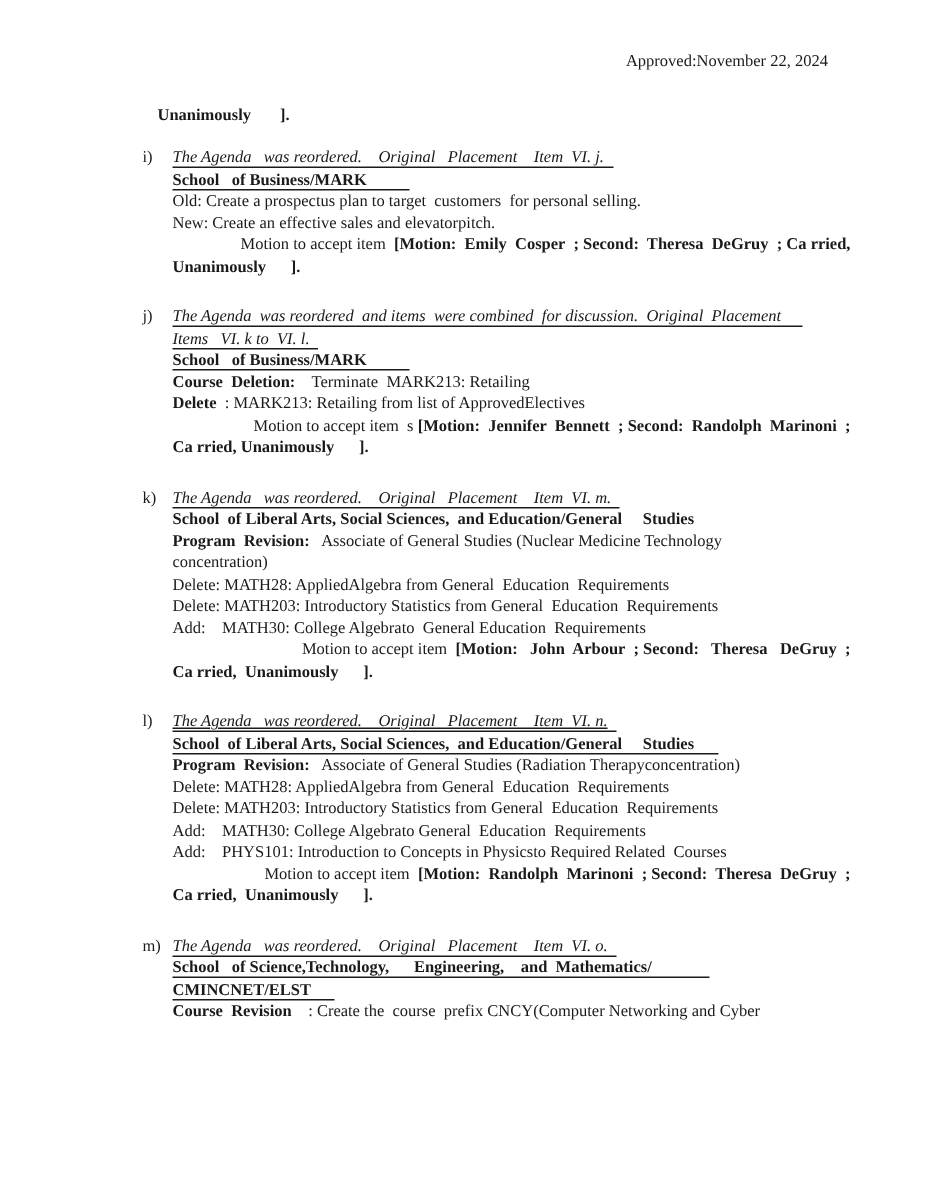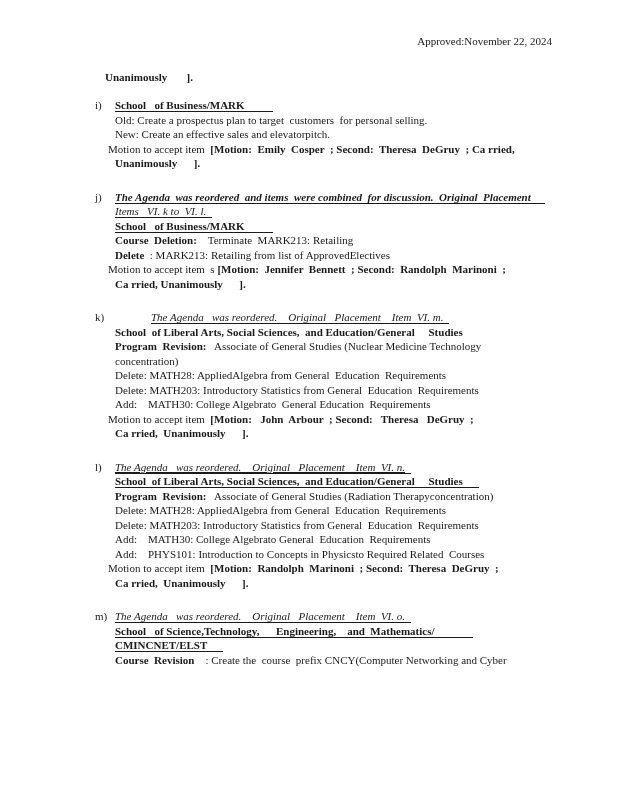--- a/index.html
+++ b/index.html
@@ -20,60 +20,61 @@
     position:absolute;top:70px;left:105px;
     font-weight:bold;white-space:pre;
   }
   .sections{
     position:absolute;top:98px;left:95px;width:478px;
   }
   .section-row{display:flex;align-items:flex-start;margin-bottom:19px;}
   .item-label{width:20px;flex:none;}
   .section-content{width:452px;}
   .doc-line{white-space:pre-wrap;}
-  .doc-line.outdent{margin-left:-7px;}
+  .doc-line.outdent{margin-left:-7px;text-align:right;}
   .it{font-style:italic;}
   .bd{font-weight:bold;}
   .un{border-bottom:1px solid #1a1a1a;}
 </style>
 </head>
 <body>
 
 <div class="page">
   <div class="approved">Approved:November 22, 2024</div>
 
   <div class="carryover">Unanimously       ].</div>
 
   <div class="sections" id="sections">
       <div class="section-row">
         <div class="item-label">i)</div>
         <div class="section-content">
+          <div class="doc-line"><span class="it un" style="padding-right: 6px;">The Agenda   was reordered.    Original   Placement    Item  VI. j.</span></div>
           <div class="doc-line"><span class="bd un" style="padding-right: 28px;">School   of Business/MARK</span></div>
           <div class="doc-line"><span class="">Old: Create a prospectus plan to target  customers  for personal selling.</span></div>
           <div class="doc-line"><span class="">New: Create an effective sales and elevatorpitch.</span></div>
           <div class="doc-line outdent"><span class="">Motion to accept item  </span><span class="bd">[Motion:  Emily  Cosper  ; Second:  Theresa  DeGruy  ; Ca rried,</span></div>
           <div class="doc-line"><span class="bd">Unanimously      ].</span></div>
         </div>
       </div>
       <div class="section-row">
         <div class="item-label">j)</div>
         <div class="section-content">
-          <div class="doc-line"><span class="it un" style="padding-right: 14px; font-weight: bold;">The Agenda  was reordered  and items  were combined  for discussion.  Original  Placement</span></div>
+          <div class="doc-line"><span class="it un" style="padding-right: 14px;">The Agenda  was reordered  and items  were combined  for discussion.  Original  Placement</span></div>
           <div class="doc-line"><span class="it un" style="padding-right: 6px;">Items   VI. k to  VI. l.</span></div>
           <div class="doc-line"><span class="bd un" style="padding-right: 28px;">School   of Business/MARK</span></div>
           <div class="doc-line"><span class="bd">Course  Deletion:</span><span class="">    Terminate  MARK213: Retailing</span></div>
           <div class="doc-line"><span class="bd">Delete</span><span class="">  : MARK213: Retailing from list of ApprovedElectives</span></div>
           <div class="doc-line outdent"><span class="">Motion to accept item  s </span><span class="bd">[Motion:  Jennifer  Bennett  ; Second:  Randolph  Marinoni  ;</span></div>
           <div class="doc-line"><span class="bd">Ca rried, Unanimously      ].</span></div>
         </div>
       </div>
       <div class="section-row">
         <div class="item-label">k)</div>
         <div class="section-content">
-          <div class="doc-line"><span class="it un" style="padding-right: 6px; margin-left: 36px;">The Agenda   was reordered.    Original   Placement    Item  VI. m.</span></div>
+          <div class="doc-line"><span class="it un" style="padding-right: 6px;">The Agenda   was reordered.    Original   Placement    Item  VI. m.</span></div>
           <div class="doc-line"><span class="bd">School  of Liberal Arts, Social Sciences,  and Education/General     Studies</span></div>
           <div class="doc-line"><span class="bd">Program  Revision:</span><span class="">   Associate of General Studies (Nuclear Medicine Technology</span></div>
           <div class="doc-line"><span class="">concentration)</span></div>
           <div class="doc-line"><span class="">Delete: MATH28: AppliedAlgebra from General  Education  Requirements</span></div>
           <div class="doc-line"><span class="">Delete: MATH203: Introductory Statistics from General  Education  Requirements</span></div>
           <div class="doc-line"><span class="">Add:    MATH30: College Algebrato  General Education  Requirements</span></div>
           <div class="doc-line outdent"><span class="">Motion to accept item  </span><span class="bd">[Motion:   John  Arbour  ; Second:   Theresa   DeGruy  ;</span></div>
           <div class="doc-line"><span class="bd">Ca rried,  Unanimously      ].</span></div>
         </div>
       </div>

